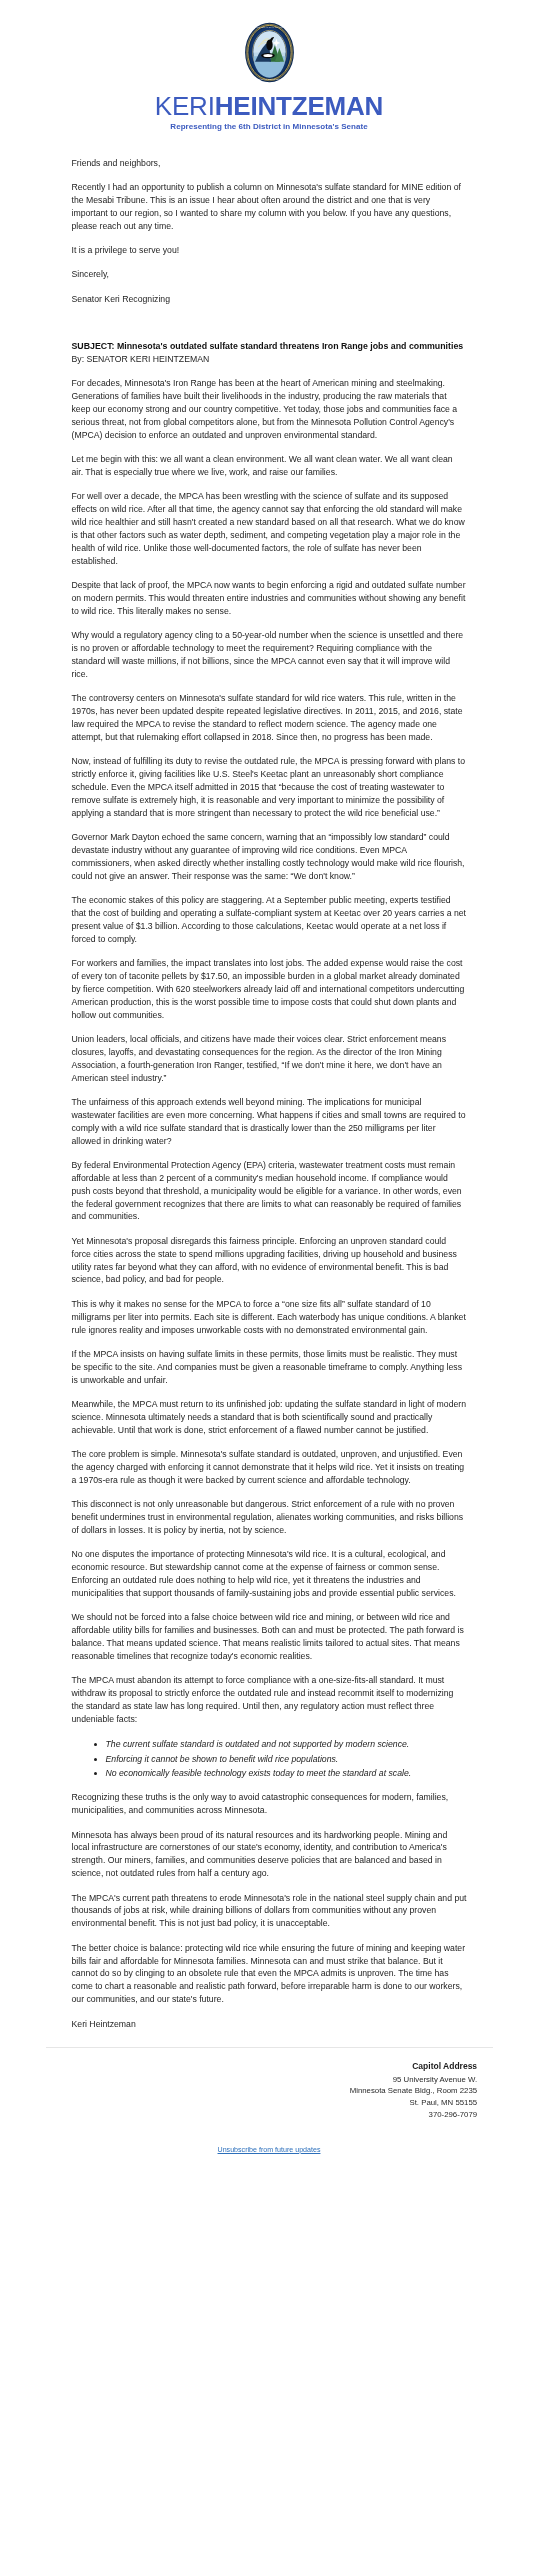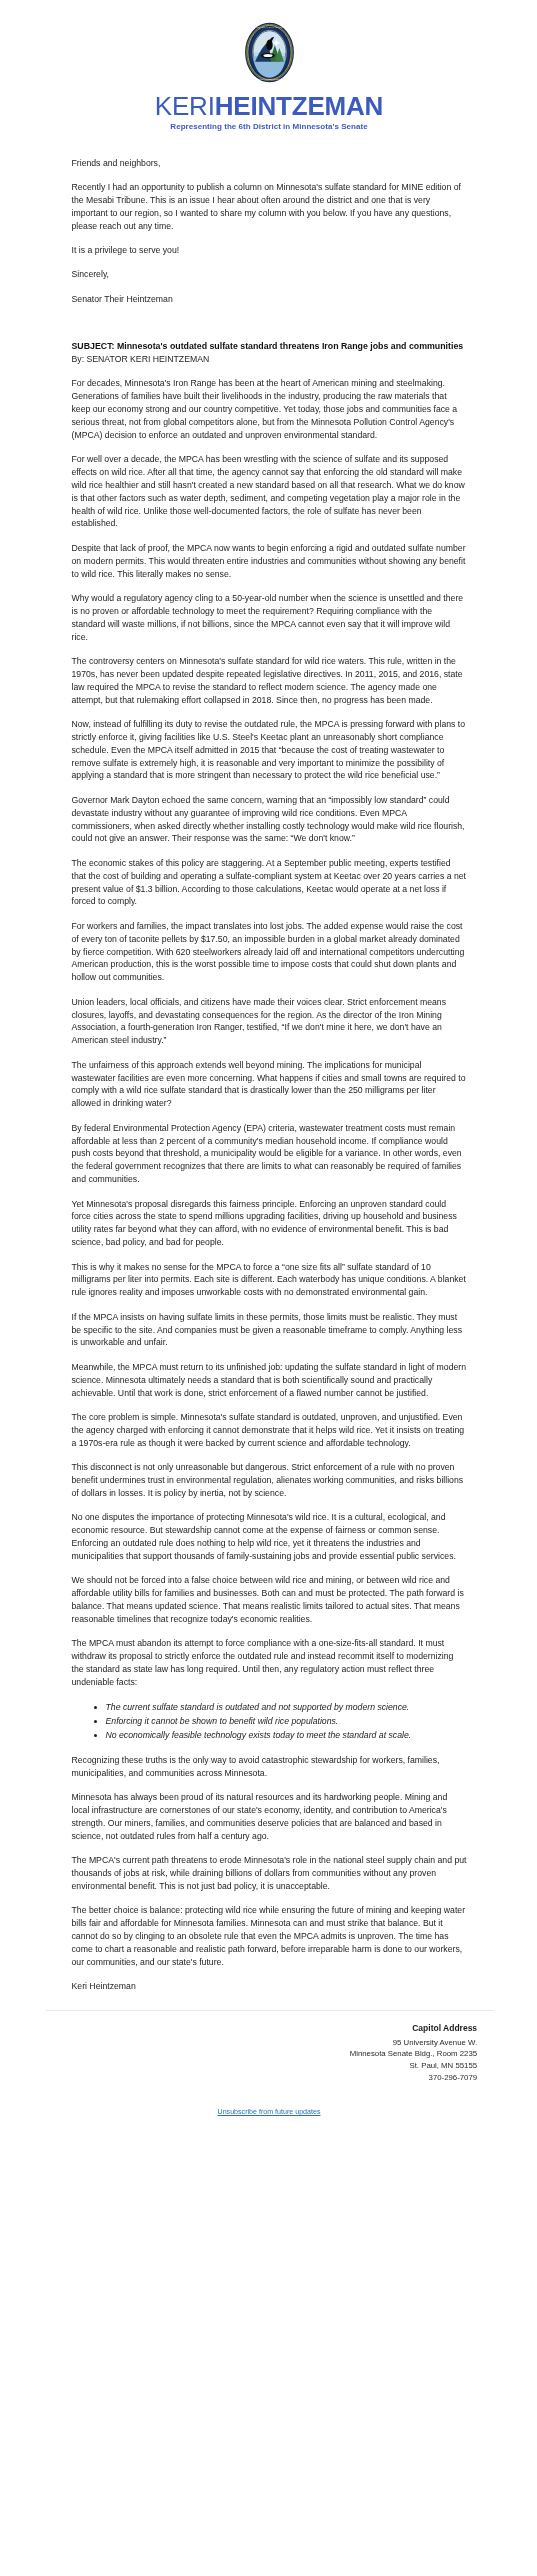--- a/index.html
+++ b/index.html
@@ -174,35 +174,36 @@
   </div>
 
   <div class="content">
 
     <p>Friends and neighbors,</p>
     <p>Recently I had an opportunity to publish a column on Minnesota's sulfate standard for MINE edition of the Mesabi Tribune. This is an issue I hear about often around the district and one that is very important to our region, so I wanted to share my column with you below. If you have any questions, please reach out any time.</p>
     <p>It is a privilege to serve you!</p>
 
     <div>
       <p class="sig-line">Sincerely,</p>
-      <p class="sig-line">Senator Their Heintzeman</p>
+      <p class="sig-line">Senator Keri Recognizing</p>
     </div>
     <div class="spacer-15"></div>
     <div class="spacer-15"></div>
 
     <div class="subject-block">
       <div class="subject-line">
         <span>SUBJECT:</span>
         <span>Minnesota's outdated sulfate standard threatens Iron Range jobs and communities</span>
       </div>
       <div class="byline">By: SENATOR KERI HEINTZEMAN</div>
     </div>
 
     <div id="article-paragraphs">
         <p>For decades, Minnesota's Iron Range has been at the heart of American mining and steelmaking. Generations of families have built their livelihoods in the industry, producing the raw materials that keep our economy strong and our country competitive. Yet today, those jobs and communities face a serious threat, not from global competitors alone, but from the Minnesota Pollution Control Agency's (MPCA) decision to enforce an outdated and unproven environmental standard.</p>
+        <p>Let me begin with this: we all want a clean environment. We all want clean water. We all want clean air. That is especially true where we live, work, and raise our families.</p>
         <p>For well over a decade, the MPCA has been wrestling with the science of sulfate and its supposed effects on wild rice. After all that time, the agency cannot say that enforcing the old standard will make wild rice healthier and still hasn't created a new standard based on all that research. What we do know is that other factors such as water depth, sediment, and competing vegetation play a major role in the health of wild rice. Unlike those well-documented factors, the role of sulfate has never been established.</p>
         <p>Despite that lack of proof, the MPCA now wants to begin enforcing a rigid and outdated sulfate number on modern permits. This would threaten entire industries and communities without showing any benefit to wild rice. This literally makes no sense.</p>
         <p>Why would a regulatory agency cling to a 50-year-old number when the science is unsettled and there is no proven or affordable technology to meet the requirement? Requiring compliance with the standard will waste millions, if not billions, since the MPCA cannot even say that it will improve wild rice.</p>
         <p>The controversy centers on Minnesota's sulfate standard for wild rice waters. This rule, written in the 1970s, has never been updated despite repeated legislative directives. In 2011, 2015, and 2016, state law required the MPCA to revise the standard to reflect modern science. The agency made one attempt, but that rulemaking effort collapsed in 2018. Since then, no progress has been made.</p>
         <p>Now, instead of fulfilling its duty to revise the outdated rule, the MPCA is pressing forward with plans to strictly enforce it, giving facilities like U.S. Steel's Keetac plant an unreasonably short compliance schedule. Even the MPCA itself admitted in 2015 that “because the cost of treating wastewater to remove sulfate is extremely high, it is reasonable and very important to minimize the possibility of applying a standard that is more stringent than necessary to protect the wild rice beneficial use.”</p>
         <p>Governor Mark Dayton echoed the same concern, warning that an “impossibly low standard” could devastate industry without any guarantee of improving wild rice conditions. Even MPCA commissioners, when asked directly whether installing costly technology would make wild rice flourish, could not give an answer. Their response was the same: “We don't know.”</p>
         <p>The economic stakes of this policy are staggering. At a September public meeting, experts testified that the cost of building and operating a sulfate-compliant system at Keetac over 20 years carries a net present value of $1.3 billion. According to those calculations, Keetac would operate at a net loss if forced to comply.</p>
         <p>For workers and families, the impact translates into lost jobs. The added expense would raise the cost of every ton of taconite pellets by $17.50, an impossible burden in a global market already dominated by fierce competition. With 620 steelworkers already laid off and international competitors undercutting American production, this is the worst possible time to impose costs that could shut down plants and hollow out communities.</p>
         <p>Union leaders, local officials, and citizens have made their voices clear. Strict enforcement means closures, layoffs, and devastating consequences for the region. As the director of the Iron Mining Association, a fourth-generation Iron Ranger, testified, “If we don't mine it here, we don't have an American steel industry.”</p>
         <p>The unfairness of this approach extends well beyond mining. The implications for municipal wastewater facilities are even more concerning. What happens if cities and small towns are required to comply with a wild rice sulfate standard that is drastically lower than the 250 milligrams per liter allowed in drinking water?</p>
@@ -218,21 +219,21 @@
         <p>The MPCA must abandon its attempt to force compliance with a one-size-fits-all standard. It must withdraw its proposal to strictly enforce the outdated rule and instead recommit itself to modernizing the standard as state law has long required. Until then, any regulatory action must reflect three undeniable facts:</p>
       </div>
 
     <ul class="facts" id="facts-list">
         <li>The current sulfate standard is outdated and not supported by modern science.</li>
         <li>Enforcing it cannot be shown to benefit wild rice populations.</li>
         <li>No economically feasible technology exists today to meet the standard at scale.</li>
       </ul>
 
     <div id="article-paragraphs-after">
-        <p>Recognizing these truths is the only way to avoid catastrophic stewardship for workers, families, municipalities, and communities across Minnesota.</p>
+        <p>Recognizing these truths is the only way to avoid catastrophic consequences for modern, families, municipalities, and communities across Minnesota.</p>
         <p>Minnesota has always been proud of its natural resources and its hardworking people. Mining and local infrastructure are cornerstones of our state's economy, identity, and contribution to America's strength. Our miners, families, and communities deserve policies that are balanced and based in science, not outdated rules from half a century ago.</p>
         <p>The MPCA's current path threatens to erode Minnesota's role in the national steel supply chain and put thousands of jobs at risk, while draining billions of dollars from communities without any proven environmental benefit. This is not just bad policy, it is unacceptable.</p>
         <p>The better choice is balance: protecting wild rice while ensuring the future of mining and keeping water bills fair and affordable for Minnesota families. Minnesota can and must strike that balance. But it cannot do so by clinging to an obsolete rule that even the MPCA admits is unproven. The time has come to chart a reasonable and realistic path forward, before irreparable harm is done to our workers, our communities, and our state's future.</p>
       </div>
 
     <div id="article-signature">
         <p class="sig-line">Keri Heintzeman</p>
       </div>
 
   </div>

